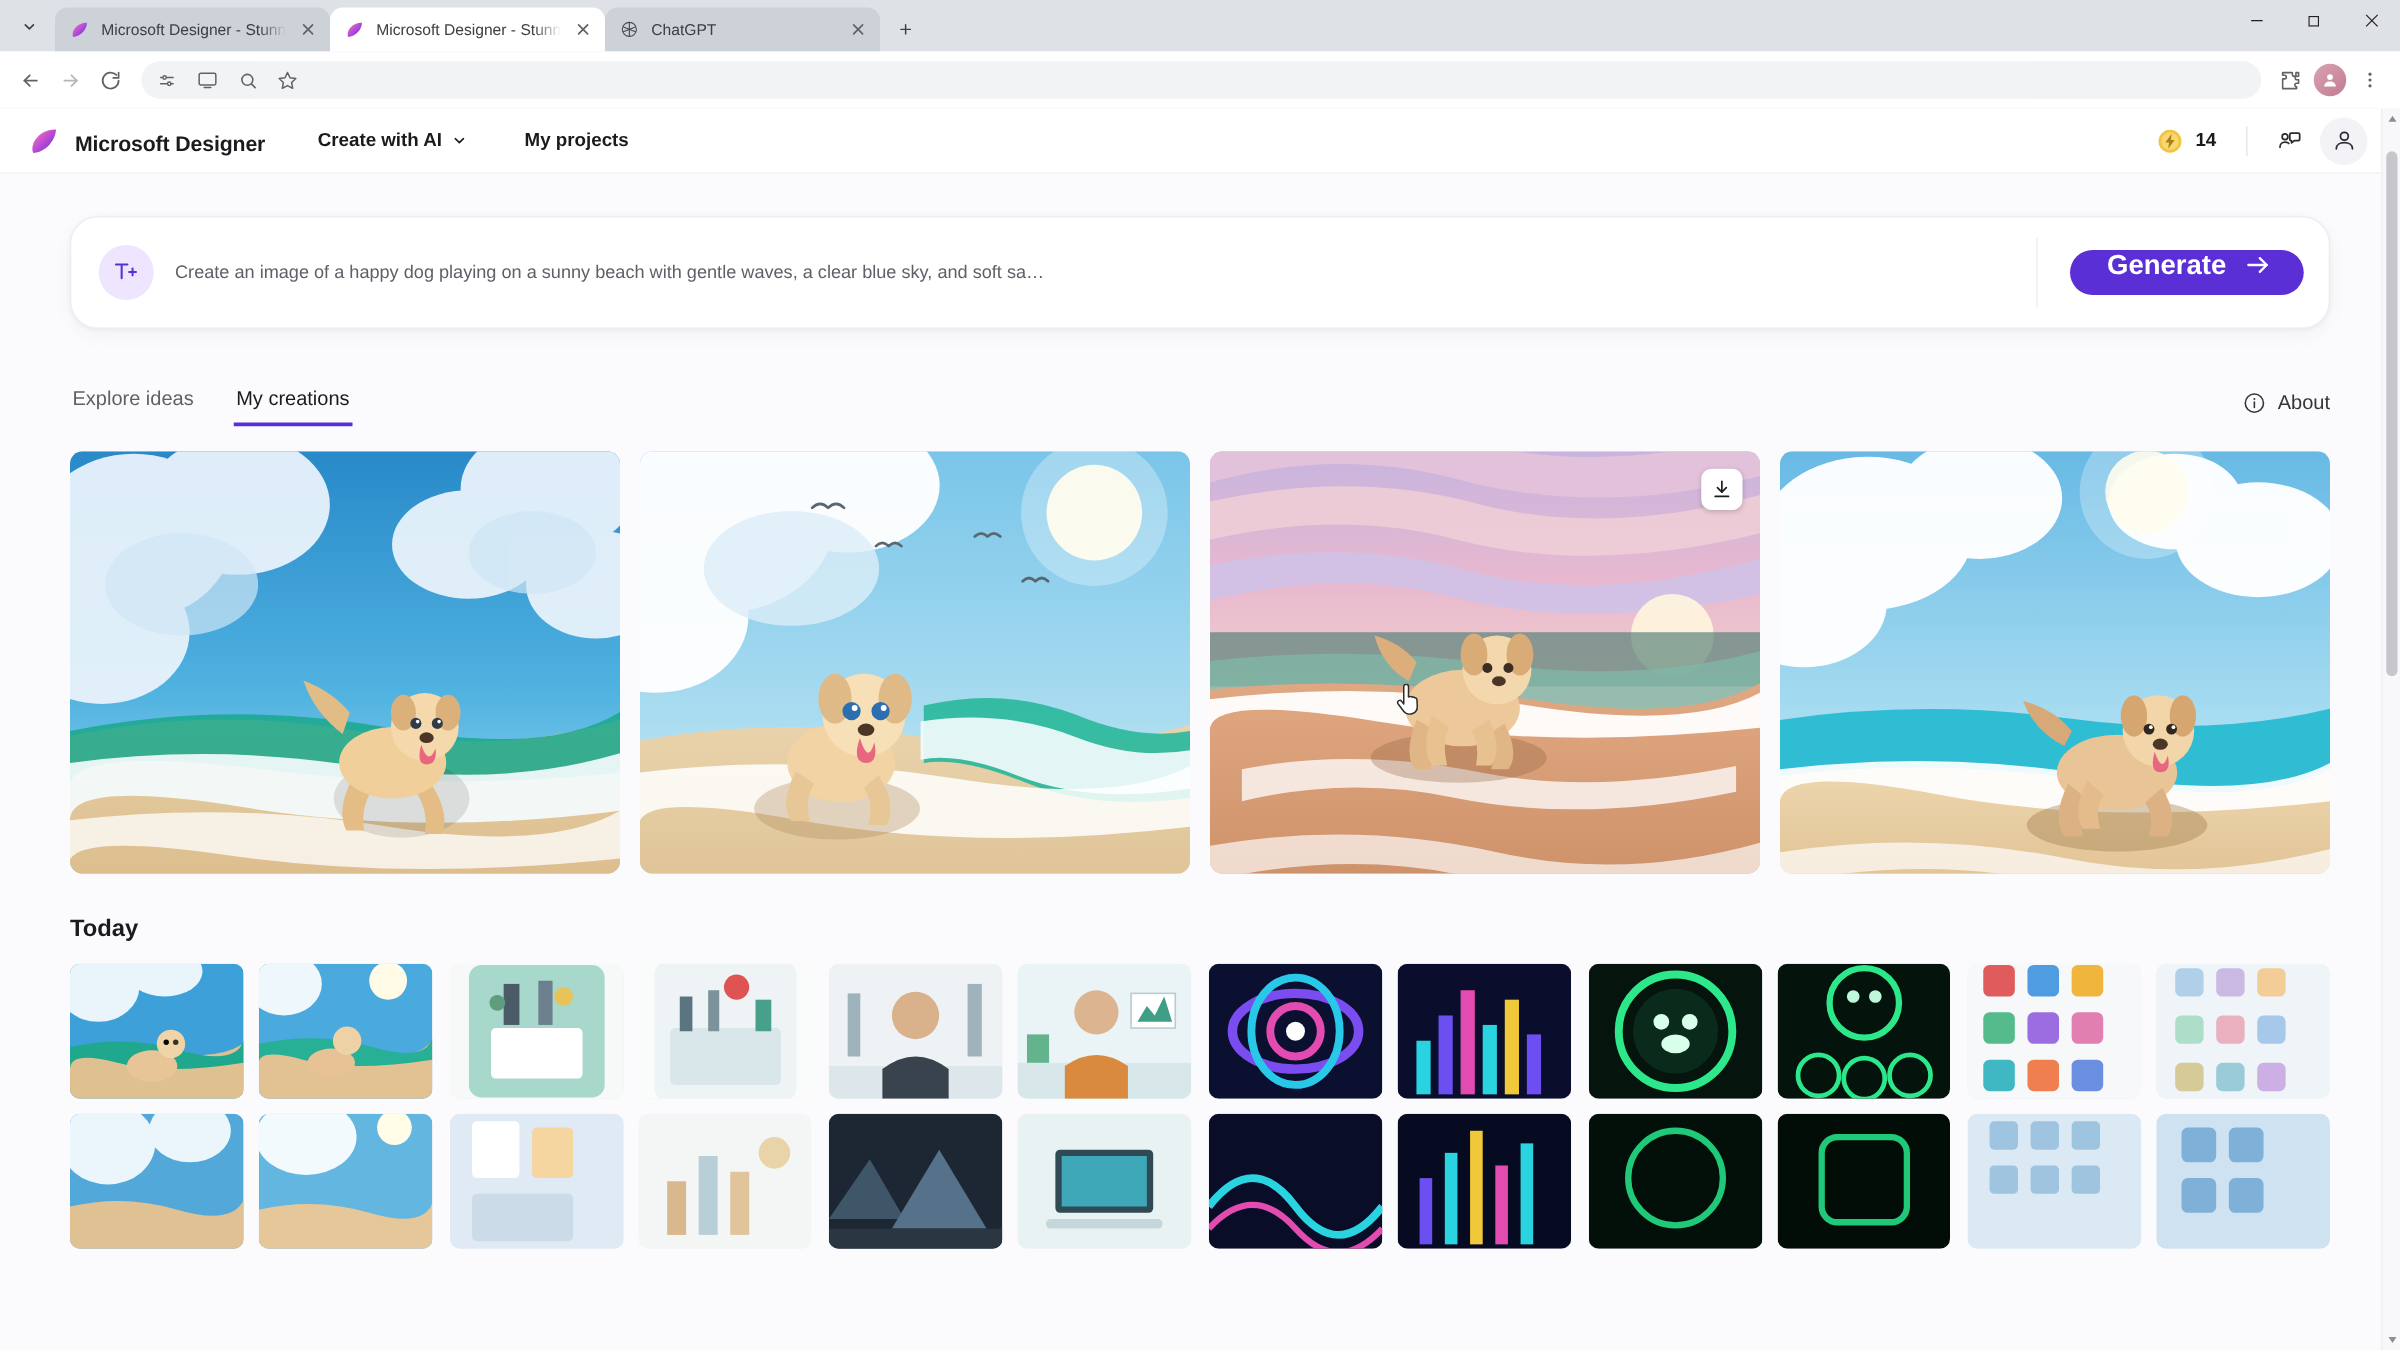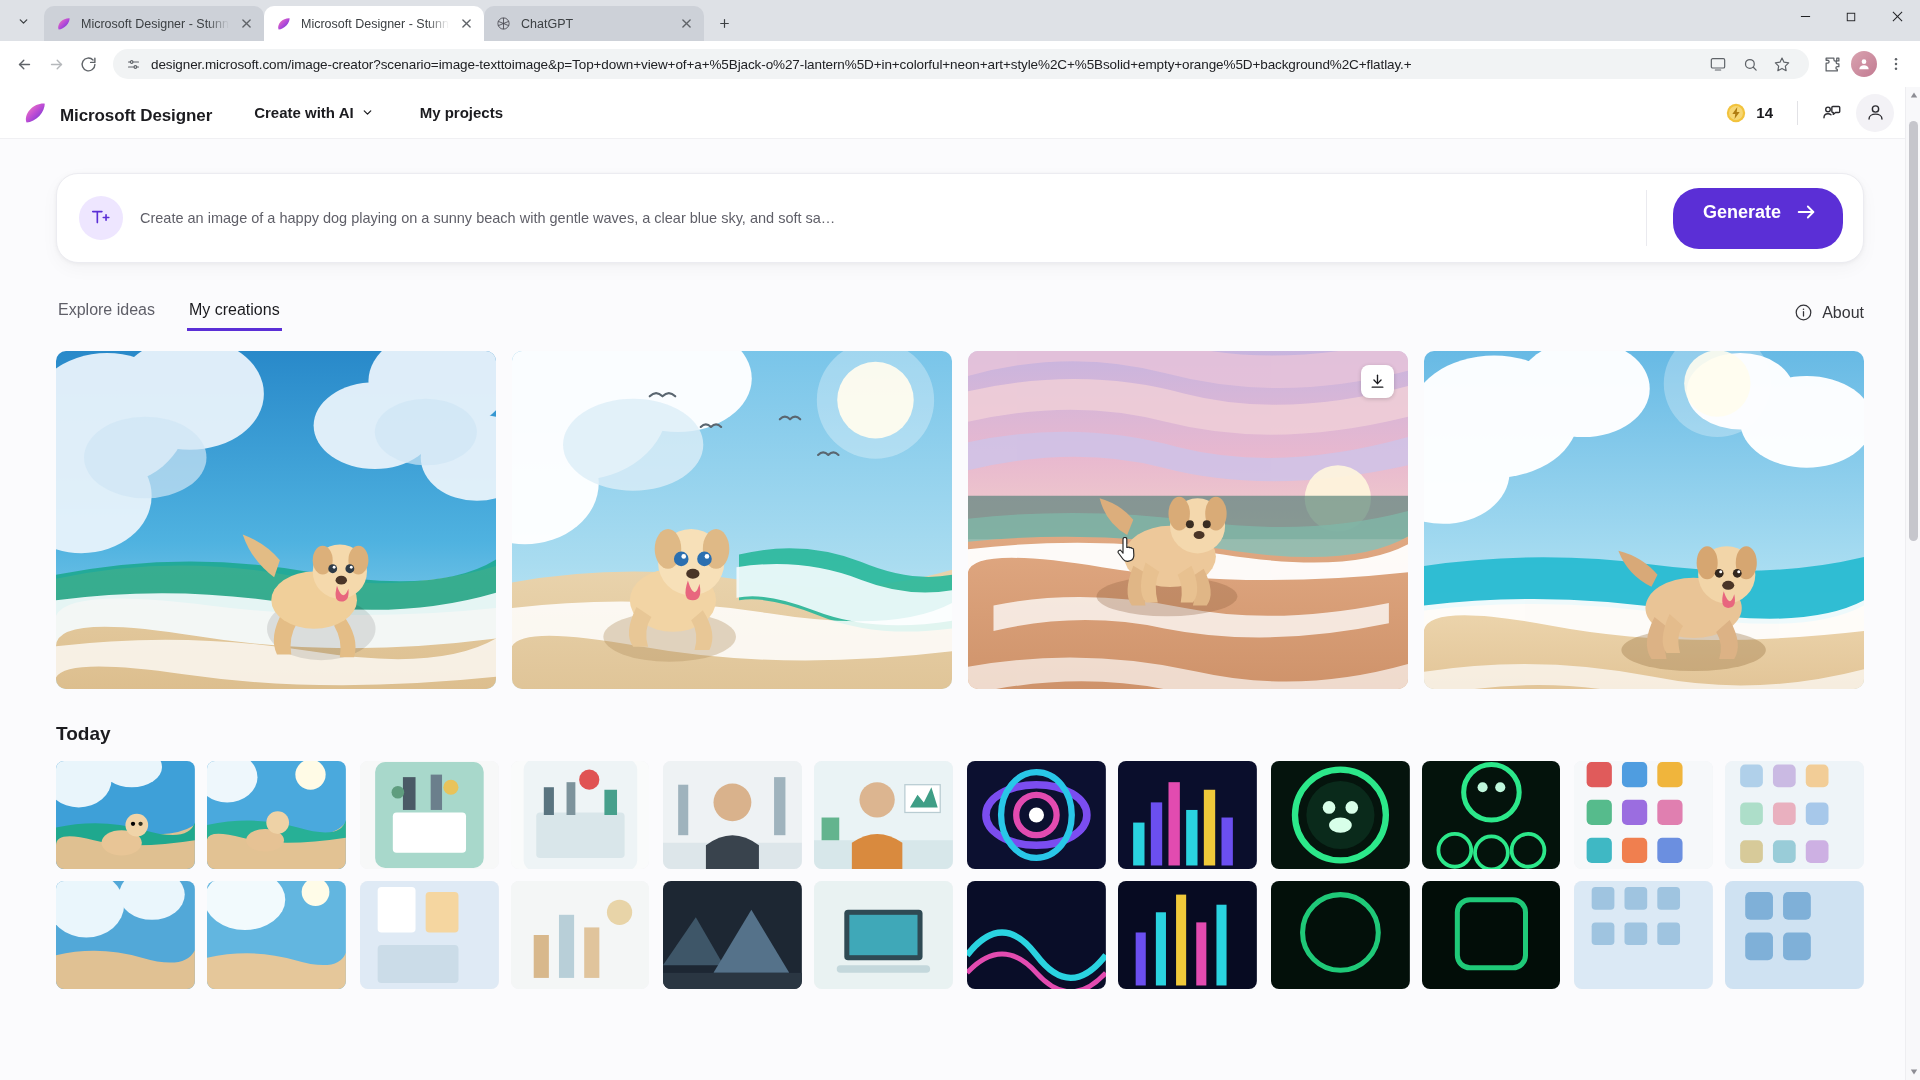--- a/index.html
+++ b/index.html
@@ -163,30 +163,30 @@
   .sq-icon {
     width: 44px; height: 44px; border-radius: 50%;
     background: #f6f5f8;
     display:flex;align-items:center;justify-content:center;flex:none;
   }
   .generate-btn {
     margin-left: auto; flex: none;
     display: flex; align-items: center; gap: 14px;
     background: #5b2fd6; color: #fff;
     border: none; border-radius: 26px;
-    height: 61px; padding: 0 26px 12px 30px;
-    font-size: 18px; font-weight: 700;
+    height: 36px; padding: 0 26px 12px 30px;
+    font-size: 22px; font-weight: 700;
     font-family: "Liberation Sans", sans-serif;
     cursor: pointer;
   }
 
   
   .tabs-row {
     display: flex; align-items: flex-end;
-    padding: 38px 56px 0 56px;
+    padding: 48px 56px 0 56px;
   }
   .ctab {
     font-size: 16px; color: #5f5f68; padding: 0 2px 9px 2px;
     margin-right: 30px; cursor: pointer; position: relative;
     border-bottom: 3px solid transparent;
   }
   .ctab.active { color: #1b1b1f; font-weight: 400; border-bottom-color: #5b2fd6; }
   .about-link {
     margin-left: auto; display: flex; align-items: center; gap: 9px;
     font-size: 16px; color: #35353a; padding-bottom: 9px; cursor: pointer;
@@ -366,21 +366,20 @@
 
     <div class="omnibox">
       <span>
         <svg width="15" height="15" viewBox="0 0 24 24" fill="none" stroke="#5f6368" stroke-width="1.9" stroke-linecap="round">
             <line x1="4" y1="8" x2="20" y2="8"></line>
             <line x1="4" y1="16" x2="20" y2="16"></line>
             <circle cx="9" cy="8" r="2.1" fill="#fff"></circle>
             <circle cx="15" cy="16" r="2.1" fill="#fff"></circle>
           </svg>
       </span>
-      <span class="omnibox-url">designer.microsoft.com/image-creator?scenario=image-texttoimage&amp;p=Top+down+view+of+a+%5Bjack-o%27-lantern%5D+in+colorful+neon+art+style%2C+%5Bsolid+empty+orange%5D+background%2C+flatlay.+</span>
       <span class="omnibox-right">
         <span class="tb-icon">
           <svg width="16" height="16" viewBox="0 0 24 24" fill="none" stroke="currentColor" stroke-width="1.8" stroke-linecap="round" stroke-linejoin="round">
               <rect x="2" y="4" width="20" height="14" rx="2"></rect>
               <line x1="8" y1="21" x2="16" y2="21"></line>
             </svg>
         </span>
         <span class="tb-icon">
           <svg width="15" height="15" viewBox="0 0 24 24" fill="none" stroke="currentColor" stroke-width="2" stroke-linecap="round">
               <circle cx="11" cy="11" r="7"></circle>

